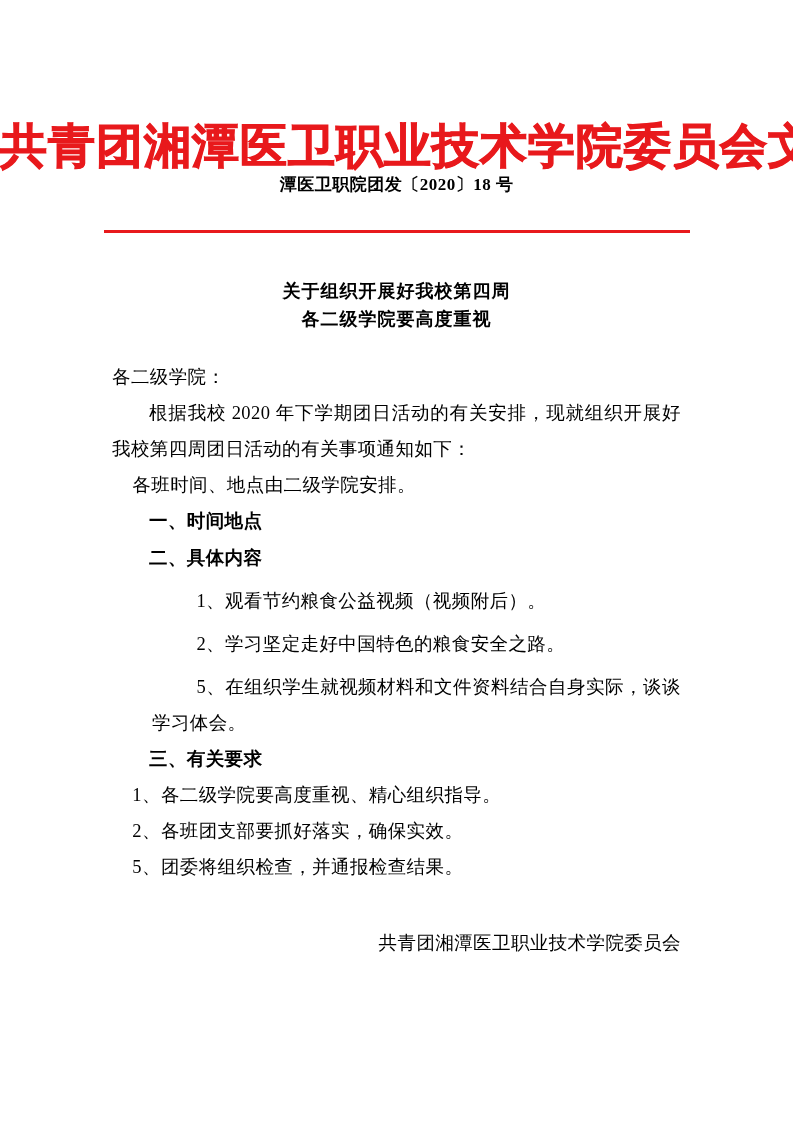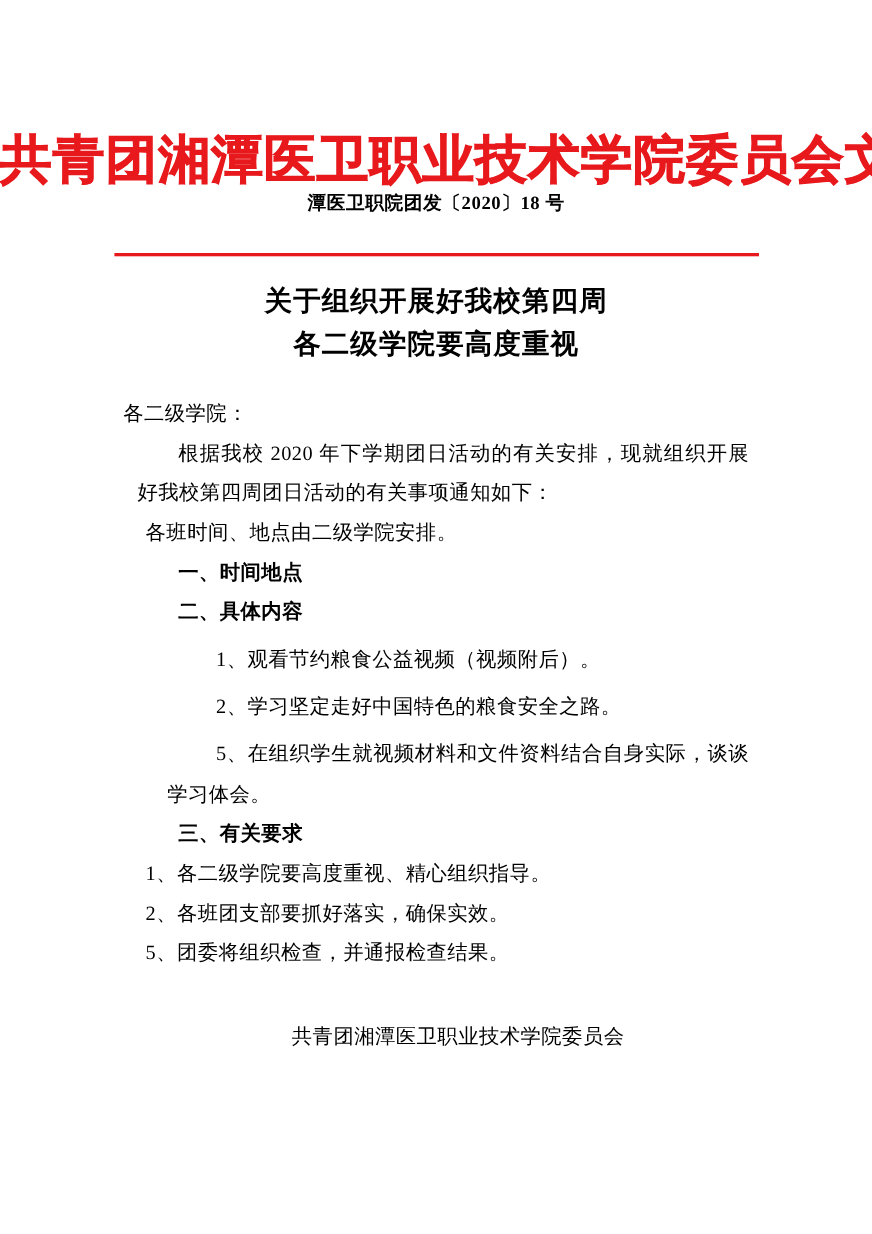--- a/index.html
+++ b/index.html
@@ -40,48 +40,48 @@
     font-family: "Liberation Serif", "DejaVu Serif", serif;
   }
   .red-rule {
     width: 586px;
     height: 3px;
     background: #e8191c;
     margin: 34px auto 0 auto;
   }
   .doc-title {
     text-align: center;
-    margin-top: 22px;
-    font-size: 25px;
+    margin-top: 44px;
+    font-size: 18px;
     font-weight: bold;
     line-height: 1.55;
     letter-spacing: 1px;
     font-family: "DejaVu Serif", "Liberation Serif", serif;
   }
   .body-block {
     margin: 26px 112px 0 112px;
     font-size: 18.5px;
     line-height: 1.95;
     letter-spacing: 0.4px;
   }
   .p {
     margin: 0;
   }
-  .p.indent1 { text-indent: 2em; margin-left: 13px; }
+  .p.indent1 { text-indent: 2em; }
   .p.indent-half { text-indent: 1.1em; }
   .p.indent-sub { text-indent: 2.4em; }
   .p.justify {
     text-align: justify;
     text-align-last: left;
   }
   .p.bold { font-weight: bold; }
   .spaced { margin-top: 7px; margin-left: 40px; }
   .sign {
     margin-top: 40px;
-    text-align: center;
+    text-align: right;
     font-size: 18.5px;
     letter-spacing: 0.4px;
     padding-left: 40px;
   }
 </style>
 </head>
 <body>
 
 <div class="page">
 

